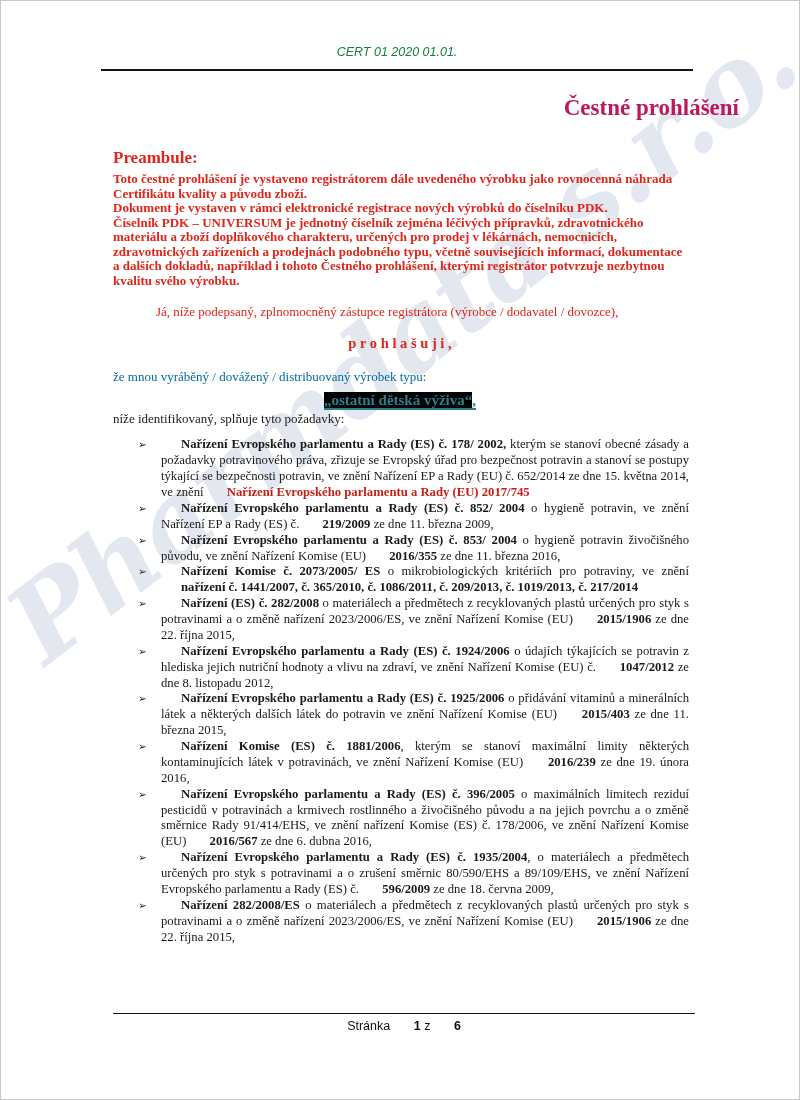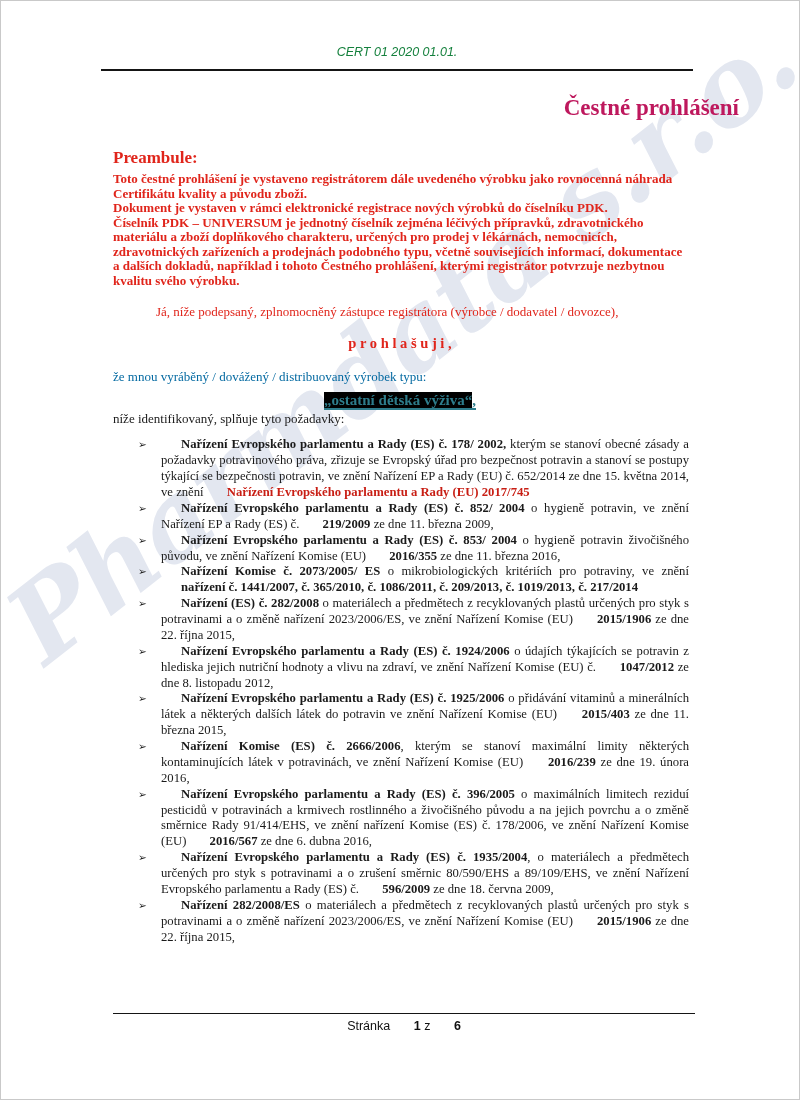--- a/index.html
+++ b/index.html
@@ -106,21 +106,21 @@
     <div class="follow">níže identifikovaný, splňuje tyto požadavky:</div>
 
     <ol class="requirements">
         <li><span class="marker">➢</span><span><span class="b">Nařízení Evropského parlamentu a Rady (ES) č. 178/ 2002,</span><span> kterým se stanoví obecné zásady a požadavky potravinového práva, zřizuje se Evropský úřad pro bezpečnost potravin a stanoví se postupy týkající se bezpečnosti potravin, ve znění Nařízení EP a Rady (EU) č. 652/2014 ze dne 15. května 2014, ve znění </span><span class="b r">Nařízení Evropského parlamentu a Rady (EU) 2017/745</span></span></li>
         <li><span class="marker">➢</span><span><span class="b">Nařízení Evropského parlamentu a Rady (ES) č. 852/ 2004</span><span> o hygieně potravin, ve znění Nařízení EP a Rady (ES) č. </span><span class="b">219/2009</span><span> ze dne 11. března 2009,</span></span></li>
         <li><span class="marker">➢</span><span><span class="b">Nařízení Evropského parlamentu a Rady (ES) č. 853/ 2004</span><span> o hygieně potravin živočišného původu, ve znění Nařízení Komise (EU) </span><span class="b">2016/355</span><span> ze dne 11. března 2016,</span></span></li>
         <li><span class="marker">➢</span><span><span class="b">Nařízení Komise č. 2073/2005/ ES</span><span> o mikrobiologických kritériích pro potraviny, ve znění </span><span class="b">nařízení č. 1441/2007, č. 365/2010, č. 1086/2011, č. 209/2013, č. 1019/2013, č. 217/2014</span></span></li>
         <li><span class="marker">➢</span><span><span class="b">Nařízení (ES) č. 282/2008</span><span> o materiálech a předmětech z recyklovaných plastů určených pro styk s potravinami a o změně nařízení 2023/2006/ES, ve znění Nařízení Komise (EU) </span><span class="b">2015/1906</span><span> ze dne 22. října 2015,</span></span></li>
         <li><span class="marker">➢</span><span><span class="b">Nařízení Evropského parlamentu a Rady (ES) č. 1924/2006</span><span> o údajích týkajících se potravin z hlediska jejich nutriční hodnoty a vlivu na zdraví, ve znění Nařízení Komise (EU) č. </span><span class="b">1047/2012</span><span> ze dne 8. listopadu 2012,</span></span></li>
         <li><span class="marker">➢</span><span><span class="b">Nařízení Evropského parlamentu a Rady (ES) č. 1925/2006</span><span> o přidávání vitaminů a minerálních látek a některých dalších látek do potravin ve znění Nařízení Komise (EU) </span><span class="b">2015/403</span><span> ze dne 11. března 2015,</span></span></li>
-        <li><span class="marker">➢</span><span><span class="b">Nařízení Komise (ES) č. 2666/2006</span><span>, kterým se stanoví maximální limity některých kontaminujících látek v potravinách, ve znění Nařízení Komise (EU) </span><span class="b">2016/239</span><span> ze dne 19. února 2016,</span></span></li>
+        <li><span class="marker">➢</span><span><span class="b">Nařízení Komise (ES) č. 1881/2006</span><span>, kterým se stanoví maximální limity některých kontaminujících látek v potravinách, ve znění Nařízení Komise (EU) </span><span class="b">2016/239</span><span> ze dne 19. února 2016,</span></span></li>
         <li><span class="marker">➢</span><span><span class="b">Nařízení Evropského parlamentu a Rady (ES) č. 396/2005</span><span> o maximálních limitech reziduí pesticidů v potravinách a krmivech rostlinného a živočišného původu a na jejich povrchu a o změně směrnice Rady 91/414/EHS, ve znění nařízení Komise (ES) č. 178/2006, ve znění Nařízení Komise (EU) </span><span class="b">2016/567</span><span> ze dne 6. dubna 2016,</span></span></li>
         <li><span class="marker">➢</span><span><span class="b">Nařízení Evropského parlamentu a Rady (ES) č. 1935/2004</span><span>, o materiálech a předmětech určených pro styk s potravinami a o zrušení směrnic 80/590/EHS a 89/109/EHS, ve znění Nařízení Evropského parlamentu a Rady (ES) č. </span><span class="b">596/2009</span><span> ze dne 18. června 2009,</span></span></li>
         <li><span class="marker">➢</span><span><span class="b">Nařízení 282/2008/ES</span><span> o materiálech a předmětech z recyklovaných plastů určených pro styk s potravinami a o změně nařízení 2023/2006/ES, ve znění Nařízení Komise (EU) </span><span class="b">2015/1906</span><span> ze dne 22. října 2015,</span></span></li>
       </ol>
 
   </div>
 
   <div class="doc-footer">
     <div class="footer-rule"></div>
     <div class="footer-text"><span>Stránka</span> <span class="b">1</span> <span>z</span> <span class="b">6</span></div>

